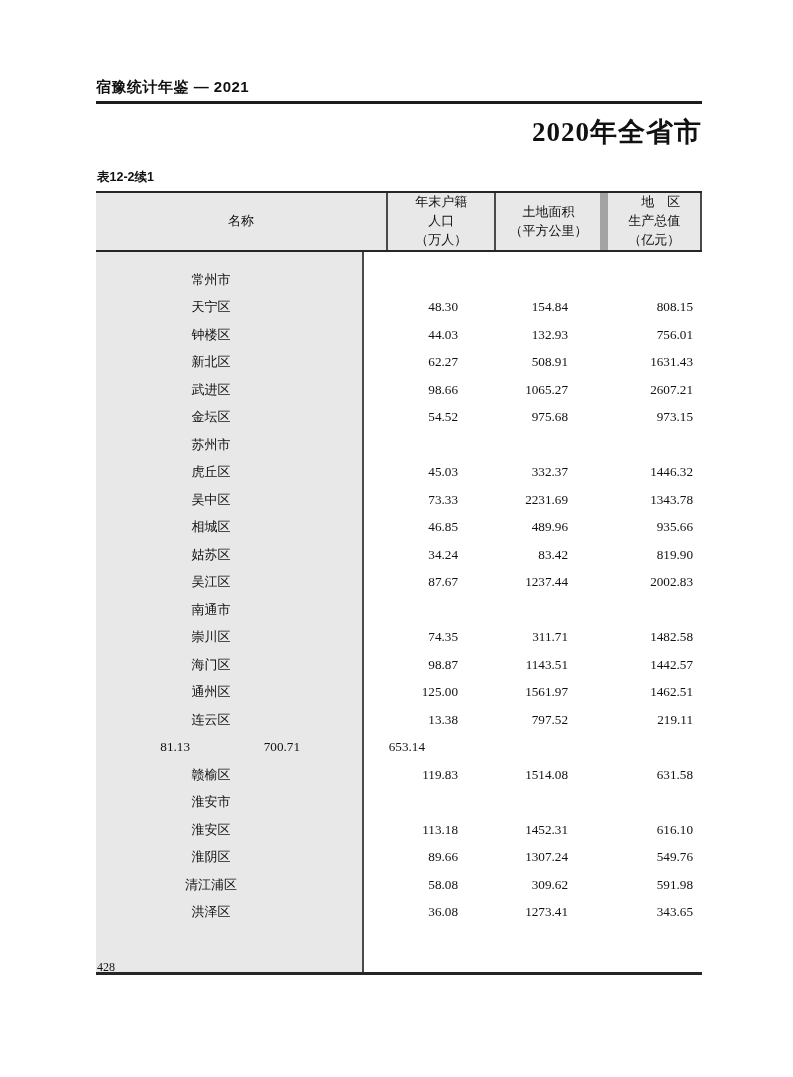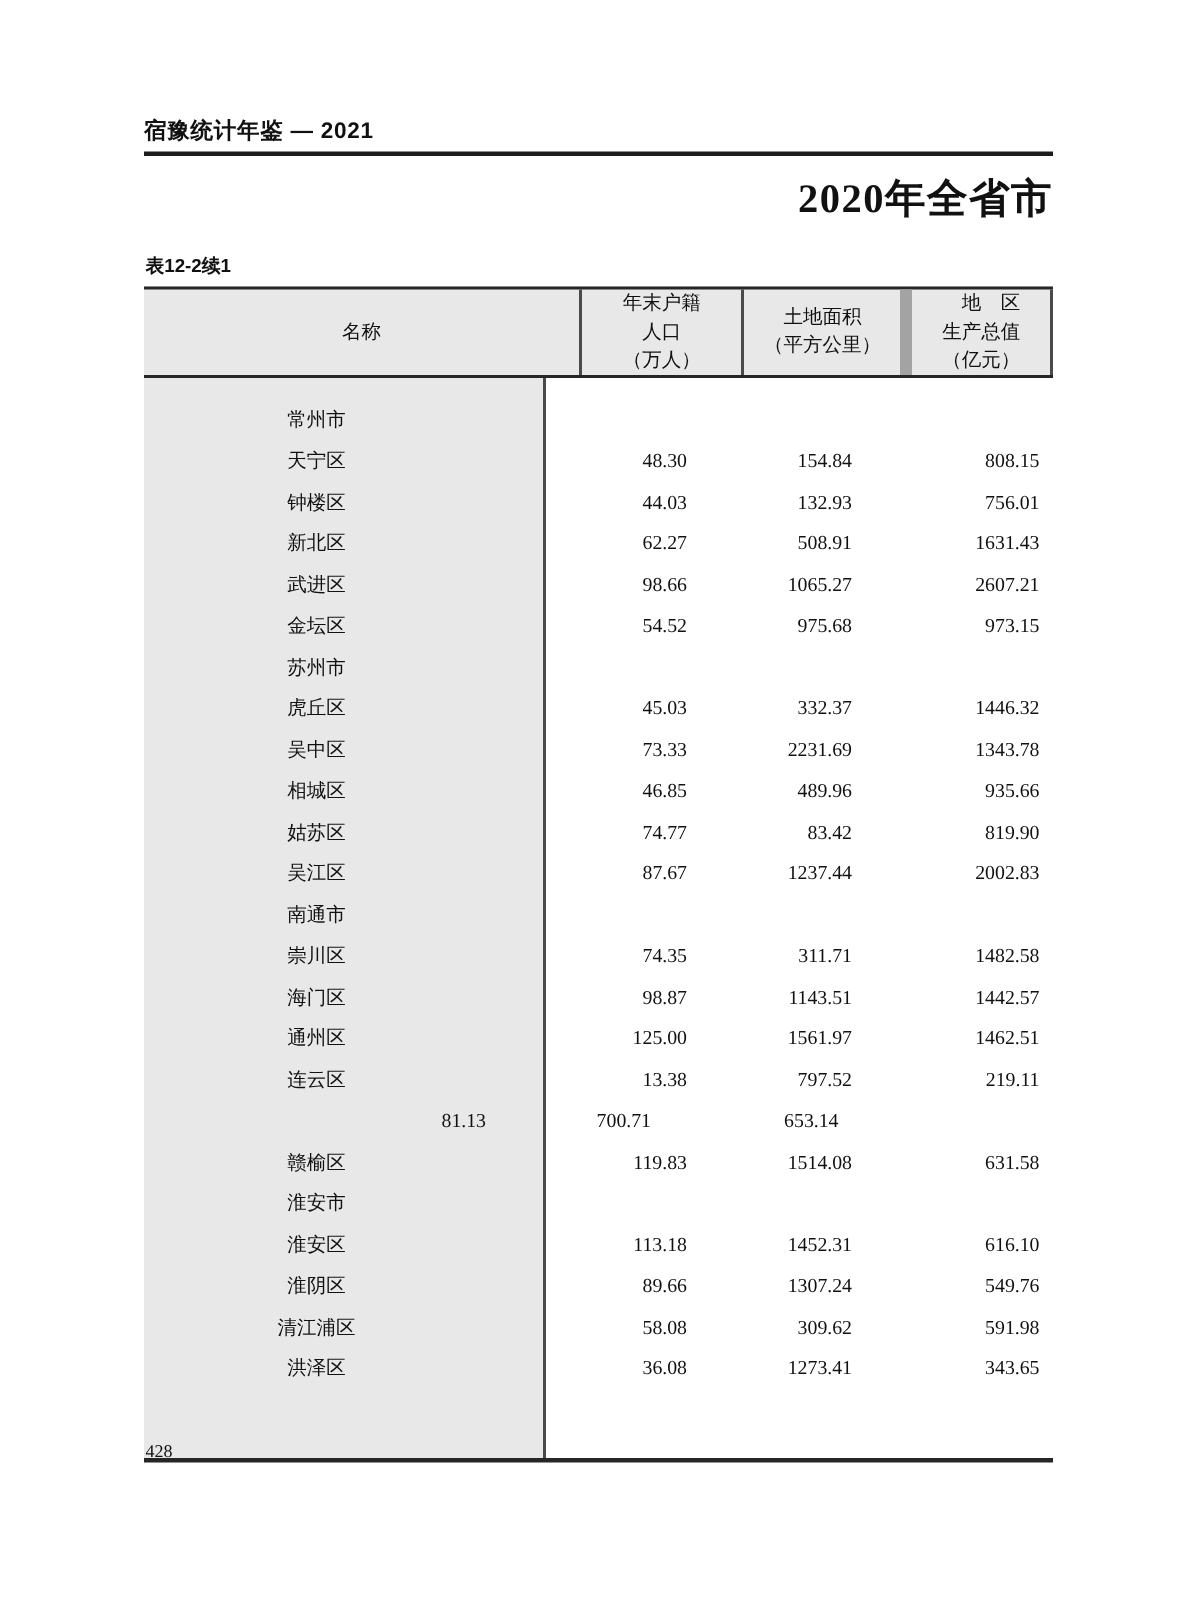--- a/index.html
+++ b/index.html
@@ -43,33 +43,33 @@
   .th {
     box-sizing: border-box;
     display: flex; align-items: center; justify-content: center;
     text-align: center;
     font-size: 13px; line-height: 1.45;
     white-space: pre-line;
     font-weight: 400;
   }
   .th.c0 { width: 298px; }
   .th.c1 { width: 111px; border-left: 2px solid #4a4a4a; }
-  .th.c2 { width: 109px; border-left: 2px solid #4a4a4a; font-family: Liberation Mono, monospace; }
+  .th.c2 { width: 109px; border-left: 2px solid #4a4a4a; }
   .th.c3 { width: 104px; border-left: 8px solid #a3a3a3; border-right: 2px solid #4a4a4a; text-align: right; }
   .tbody {
     box-sizing: border-box;
     height: 723px;
     padding-top: 14px;
     border-bottom: 3px solid #262626;
     background: linear-gradient(90deg,
       #e8e8e8 0px, #e8e8e8 266px,
       #4a4a4a 266px, #4a4a4a 268px,
       #ffffff 268px);
   }
-  .trow { display: flex; height: 27.5px; align-items: center; justify-content: center; }
+  .trow { display: flex; height: 27.5px; align-items: center; }
   .cell { box-sizing: border-box; font-size: 13.2px; }
   .cell.name {
     width: 268px; text-align: center; padding-right: 38px;
     font-size: 13px;
   }
   .cell.num { text-align: right; font-family: "Liberation Serif", "DejaVu Serif", serif; }
   .cell.v0 { width: 109px; padding-right: 15px; padding-left: 48px; }
   .cell.v1 { width: 115px; padding-right: 20px; }
   .cell.v2 { width: 114px; padding-right: 9px; }
   .page-number {
@@ -156,21 +156,21 @@
         <div class="cell num v2">1343.78</div>
       </div>
       <div class="trow">
         <div class="cell name">相城区</div>
         <div class="cell num v0">46.85</div>
         <div class="cell num v1">489.96</div>
         <div class="cell num v2">935.66</div>
       </div>
       <div class="trow">
         <div class="cell name">姑苏区</div>
-        <div class="cell num v0">74.77</div>
+        <div class="cell num v0">34.24</div>
         <div class="cell num v1">83.42</div>
         <div class="cell num v2">819.90</div>
       </div>
       <div class="trow">
         <div class="cell name">吴江区</div>
         <div class="cell num v0">87.67</div>
         <div class="cell num v1">1237.44</div>
         <div class="cell num v2">2002.83</div>
       </div>
       <div class="trow city">

